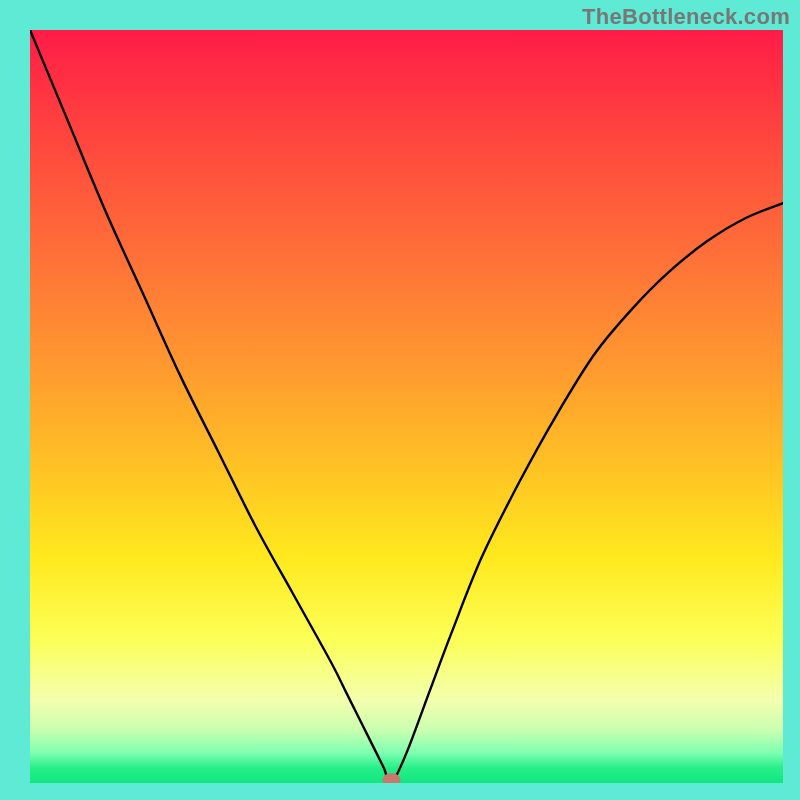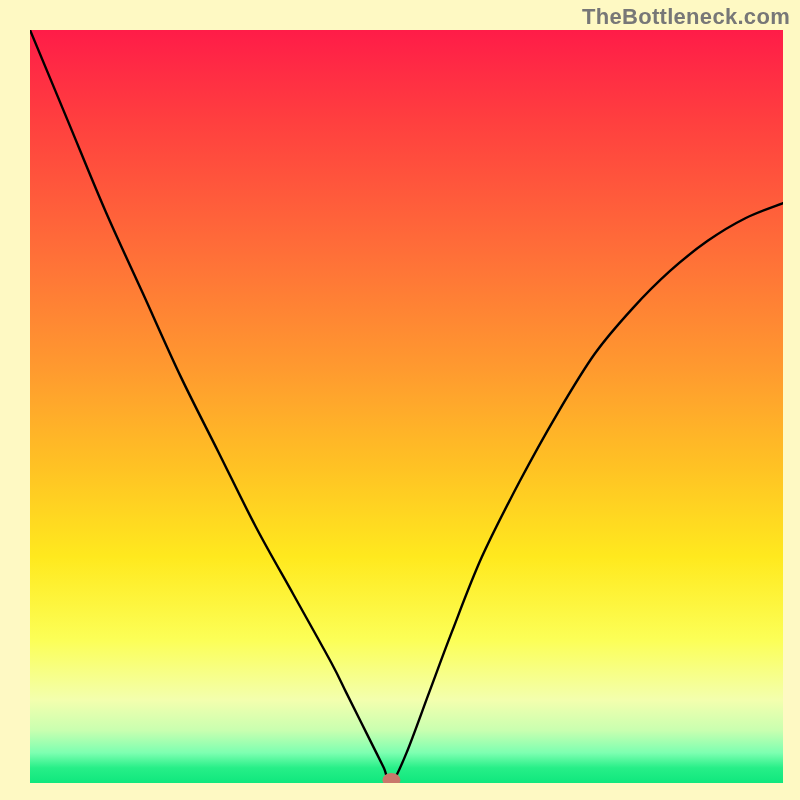--- a/index.html
+++ b/index.html
@@ -8,21 +8,21 @@
     width: 800px;
     height: 800px;
     background: #000;
     font-family: Arial, Helvetica, sans-serif;
     overflow: hidden;
   }
   .frame {
     position: relative;
     width: 800px;
     height: 800px;
-    background: #fef9c3;
+    background: #5eead4;
   }
   .watermark {
     position: absolute;
     top: 4px;
     right: 10px;
     color: #777;
     font-size: 22px;
     font-weight: 600;
     letter-spacing: 0.3px;
     z-index: 5;

